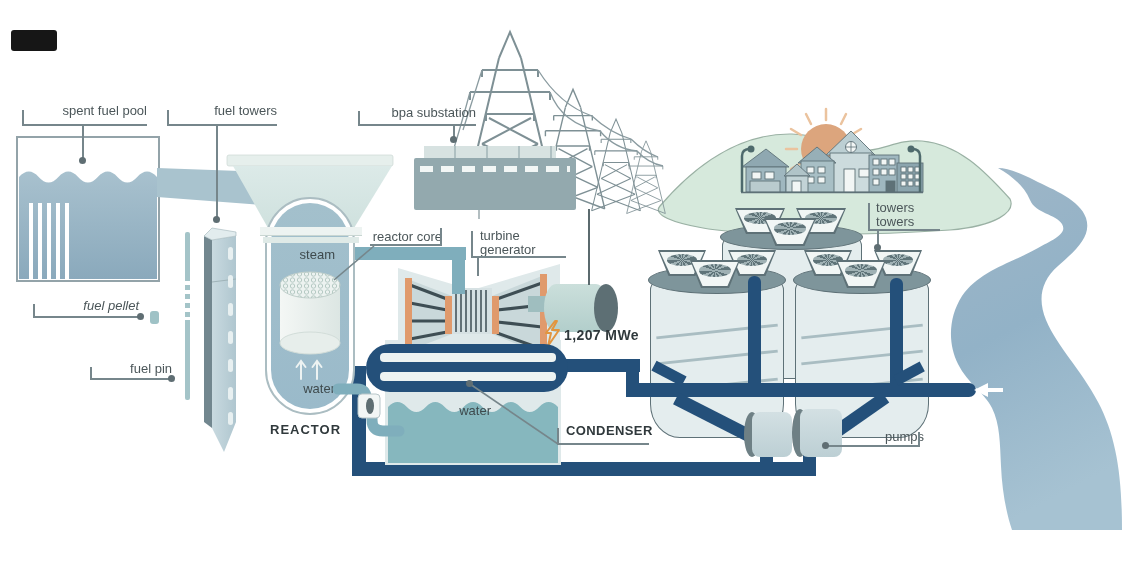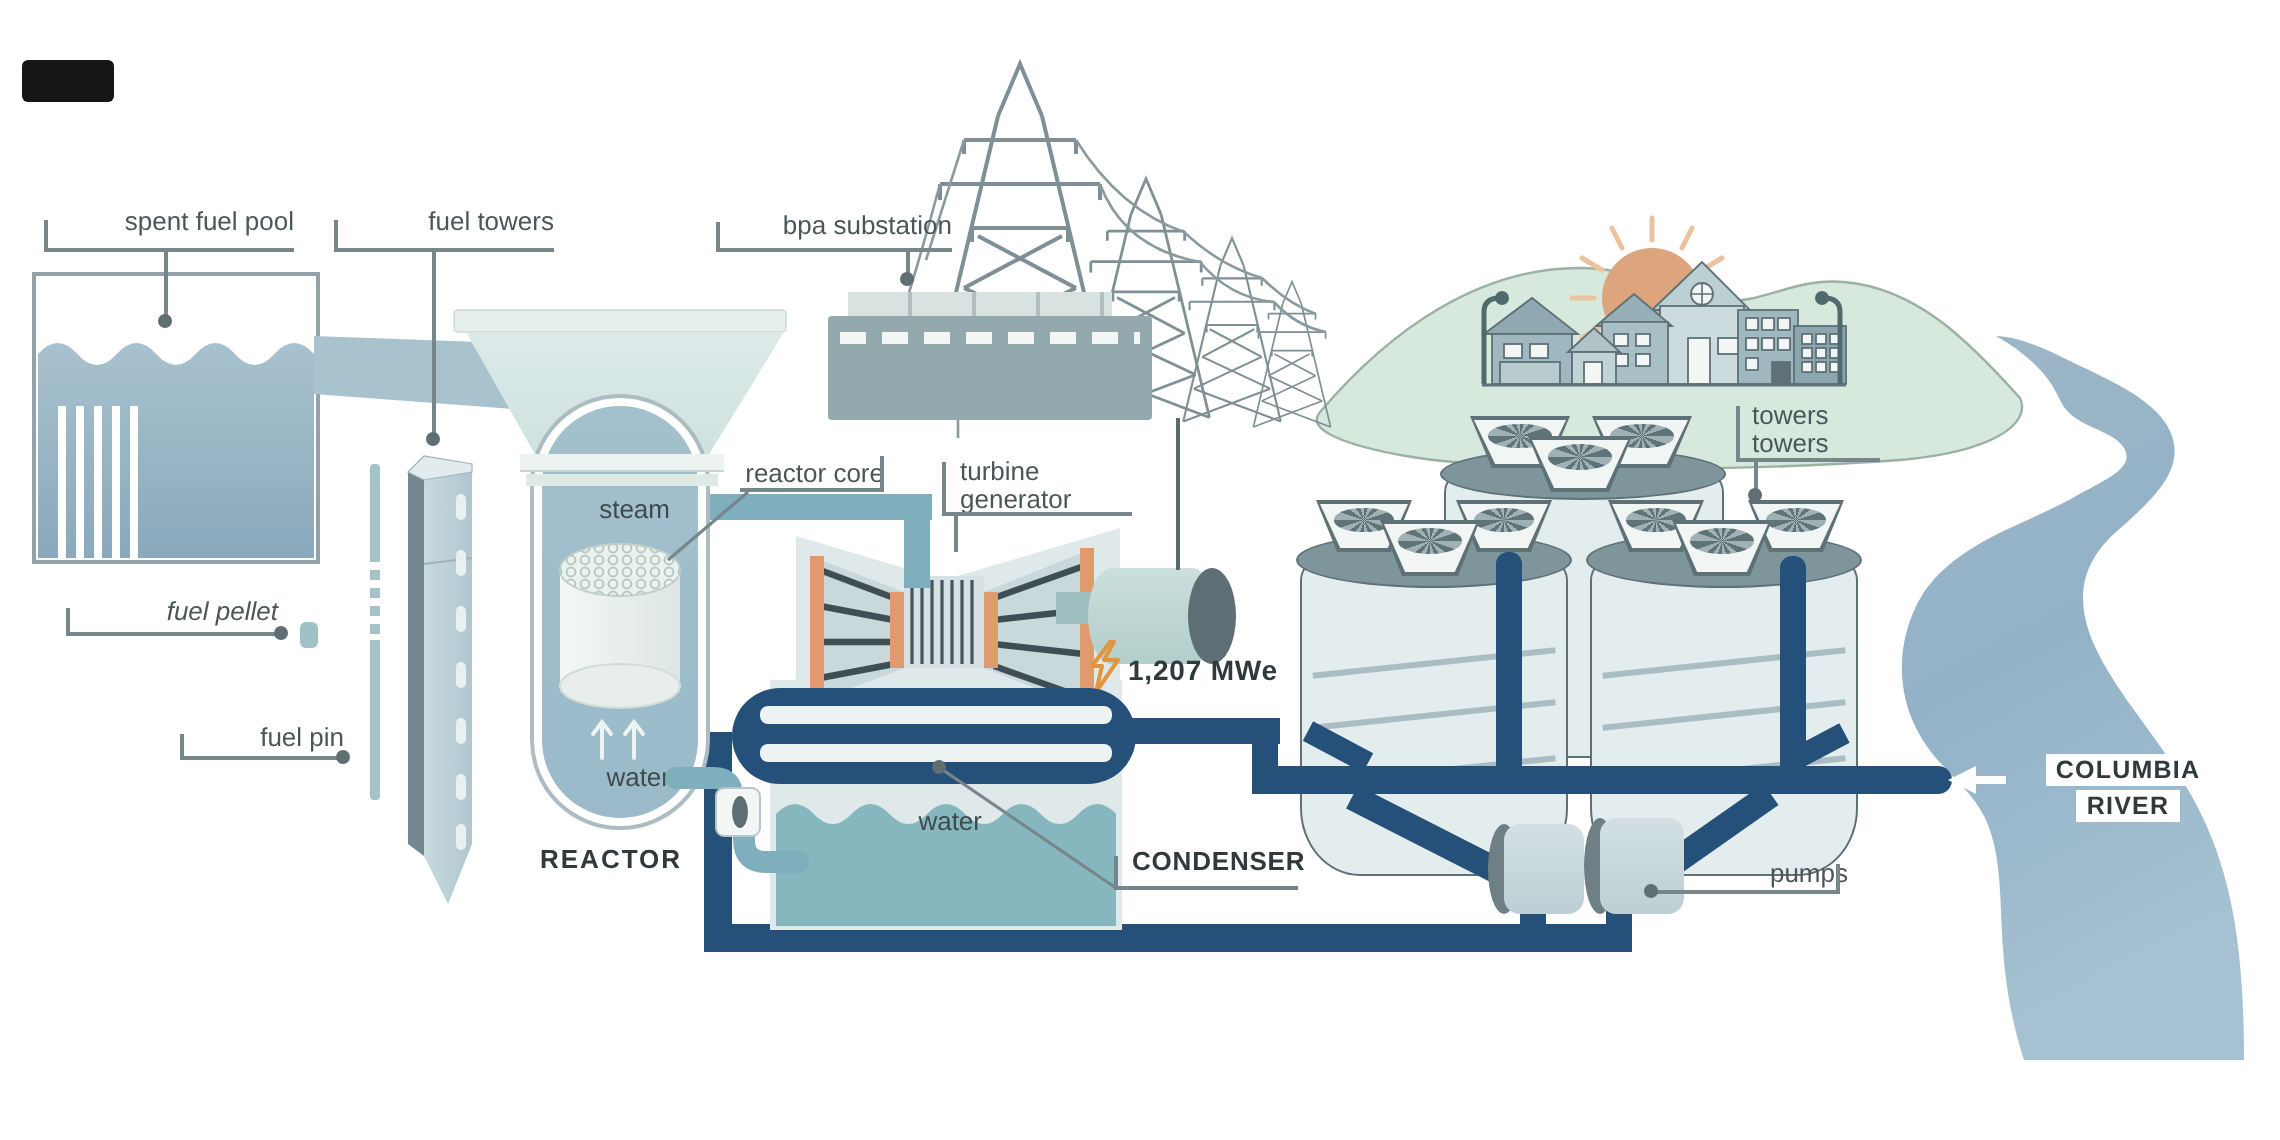--- a/index.html
+++ b/index.html
@@ -455,22 +455,18 @@
   <div class="ln" style="left:868px;top:203px;width:2px;height:28px;"></div>
   <div class="ln" style="left:868px;top:229px;width:72px;height:2px;"></div>
   <div class="ln" style="left:877px;top:231px;width:2px;height:14px;"></div>
   <div class="dot" style="left:874px;top:244px;"></div>
 
   <div class="lbl" style="left:872px;top:430px;width:52px;">pumps</div>
   <div class="ln" style="left:918px;top:432px;width:2px;height:15px;"></div>
   <div class="ln" style="left:826px;top:445px;width:94px;height:2px;"></div>
   <div class="dot" style="left:822px;top:442px;"></div>
 
-  <div class="abs" style="left:1004px;top:376px;width:120px;text-align:center;">
-    <span class="whitebox">COLUMBIA</span><br>
-    <span class="whitebox" style="margin-top:1px;">RIVER</span>
-  </div>
   <div class="abs" style="left:974px;top:383px;width:0;height:0;border-top:7px solid transparent;border-bottom:7px solid transparent;border-right:14px solid #fff;"></div>
   <div class="abs" style="left:987px;top:388px;width:16px;height:4px;background:#fff;"></div>
 
   <div class="abs" style="left:11px;top:30px;width:46px;height:21px;background:#161616;border-radius:3px;"></div>
 
 </div>
 
 </body></html>

